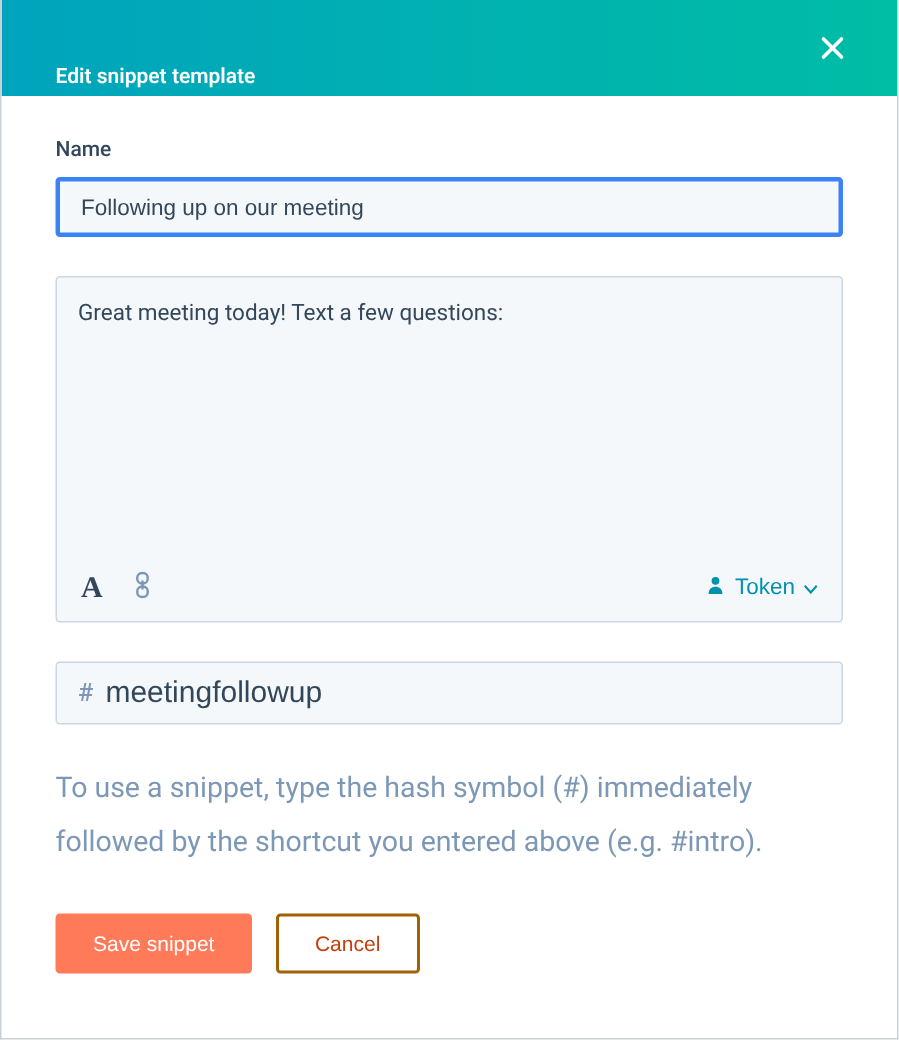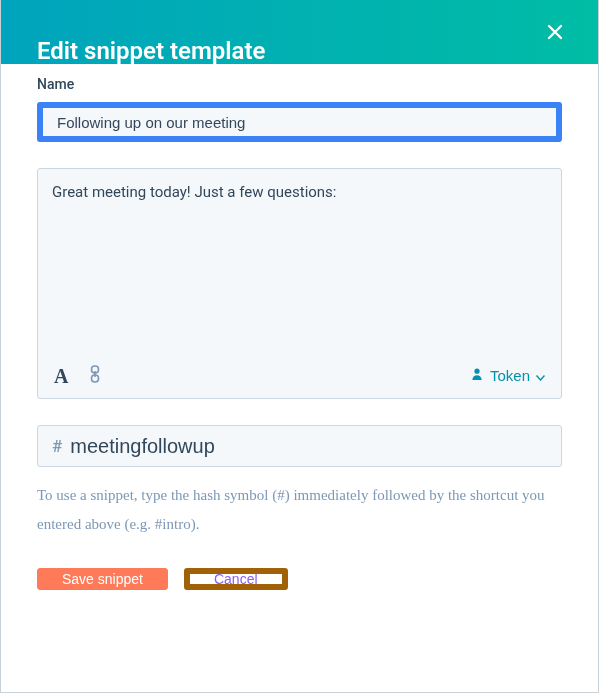--- a/index.html
+++ b/index.html
@@ -7,30 +7,30 @@
   body { border: 1px solid #c9d1d6; border-top: none; }
   .modal-header {
     background: linear-gradient(90deg, #00a4bd 0%, #00bda5 100%);
     color: #fff;
     height: 64px;
     display: flex;
     align-items: center;
     justify-content: space-between;
     padding: 0 28px 0 36px;
   }
-  .modal-title { font-size: 24px; font-weight: 600; margin-top: 37px; }
+  .modal-title { font-size: 14px; font-weight: 600; margin-top: 37px; }
   .close-btn { background: none; border: none; cursor: pointer; color: #fff; padding: 6px; }
   .close-btn svg { display: block; }
-  .modal-body { padding: 12px 36px 24px; }
+  .modal-body { padding: 28px 36px 24px; }
   .field { margin-bottom: 26px; }
   .field-label { font-size: 14px; color: #33475b; font-weight: 500; margin-bottom: 10px; display: block; }
   .text-input {
     width: 100%;
     height: 40px;
-    border: 6px solid #3b82f6;
+    border: 3px solid #3b82f6;
     background: #f5f8fa;
     border-radius: 3px;
     padding: 0 14px;
     font-size: 15px;
     color: #33475b;
   }
   .editor {
     width: 100%;
     border: 1px solid #cbd6e2;
     background: #f5f8fa;
@@ -68,32 +68,32 @@
     border-radius: 3px;
     padding: 0 14px;
     gap: 8px;
   }
   .shortcut-hash { color: #7c98b6; font-size: 17px; font-weight: 500; }
   .shortcut-input {
     flex: 1; border: none; background: transparent;
     font-size: 20px; color: #33475b; outline: none;
     height: 100%;
   }
-  .help-text { font-size: 15px; color: #7c98b6; margin-top: 14px; line-height: 1.9; font-family: Liberation Serif, serif; }
+  .help-text { font-size: 19px; color: #7c98b6; margin-top: 24px; line-height: 1.9; }
   .actions { display: flex; gap: 16px; margin-top: 30px; }
   .btn {
-    height: 22px; padding: 0 24px; border-radius: 3px;
+    height: 40px; padding: 0 24px; border-radius: 3px;
     font-size: 14px; font-weight: 500; cursor: pointer;
     display: flex; align-items: center; justify-content: center;
   }
   .btn-primary {
     background: #ff7a59; color: #fff; border: 1px solid #ff7a59;
   }
   .btn-secondary {
-    background: #fff; color: #8b5cf6; border: 6px solid #a16207;
+    background: #fff; color: #c2410c; border: 2px solid #a16207;
   }
 </style>
 </head>
 <body>
 
 <div class="modal-header">
   <div class="modal-title">Edit snippet template</div>
   <button class="close-btn">
     <span>
       <svg width="18" height="18" viewBox="0 0 18 18">
@@ -105,21 +105,21 @@
 
 <div class="modal-body">
 
   <div class="field">
     <label class="field-label">Name</label>
     <input type="text" class="text-input" value="Following up on our meeting" style="">
   </div>
 
   <div class="field">
     <div class="editor">
-      <div class="editor-area" contenteditable="true" style="">Great meeting today! Just a few questions:</div>
+      <div class="editor-area" contenteditable="true" style="">Great meeting today! Text a few questions:</div>
       <div class="editor-toolbar">
         <div class="toolbar-left">
           <button class="tool-btn tool-a">
             <span>A</span>
           </button>
           <button class="tool-btn">
             <span>
               <svg width="14" height="18" viewBox="0 0 14 18">
                 <rect x="3.5" y="1" width="7" height="7" rx="3.2" fill="none" stroke="#7c98b6" stroke-width="1.6"></rect>
                 <rect x="3.5" y="10" width="7" height="7" rx="3.2" fill="none" stroke="#7c98b6" stroke-width="1.6"></rect>

